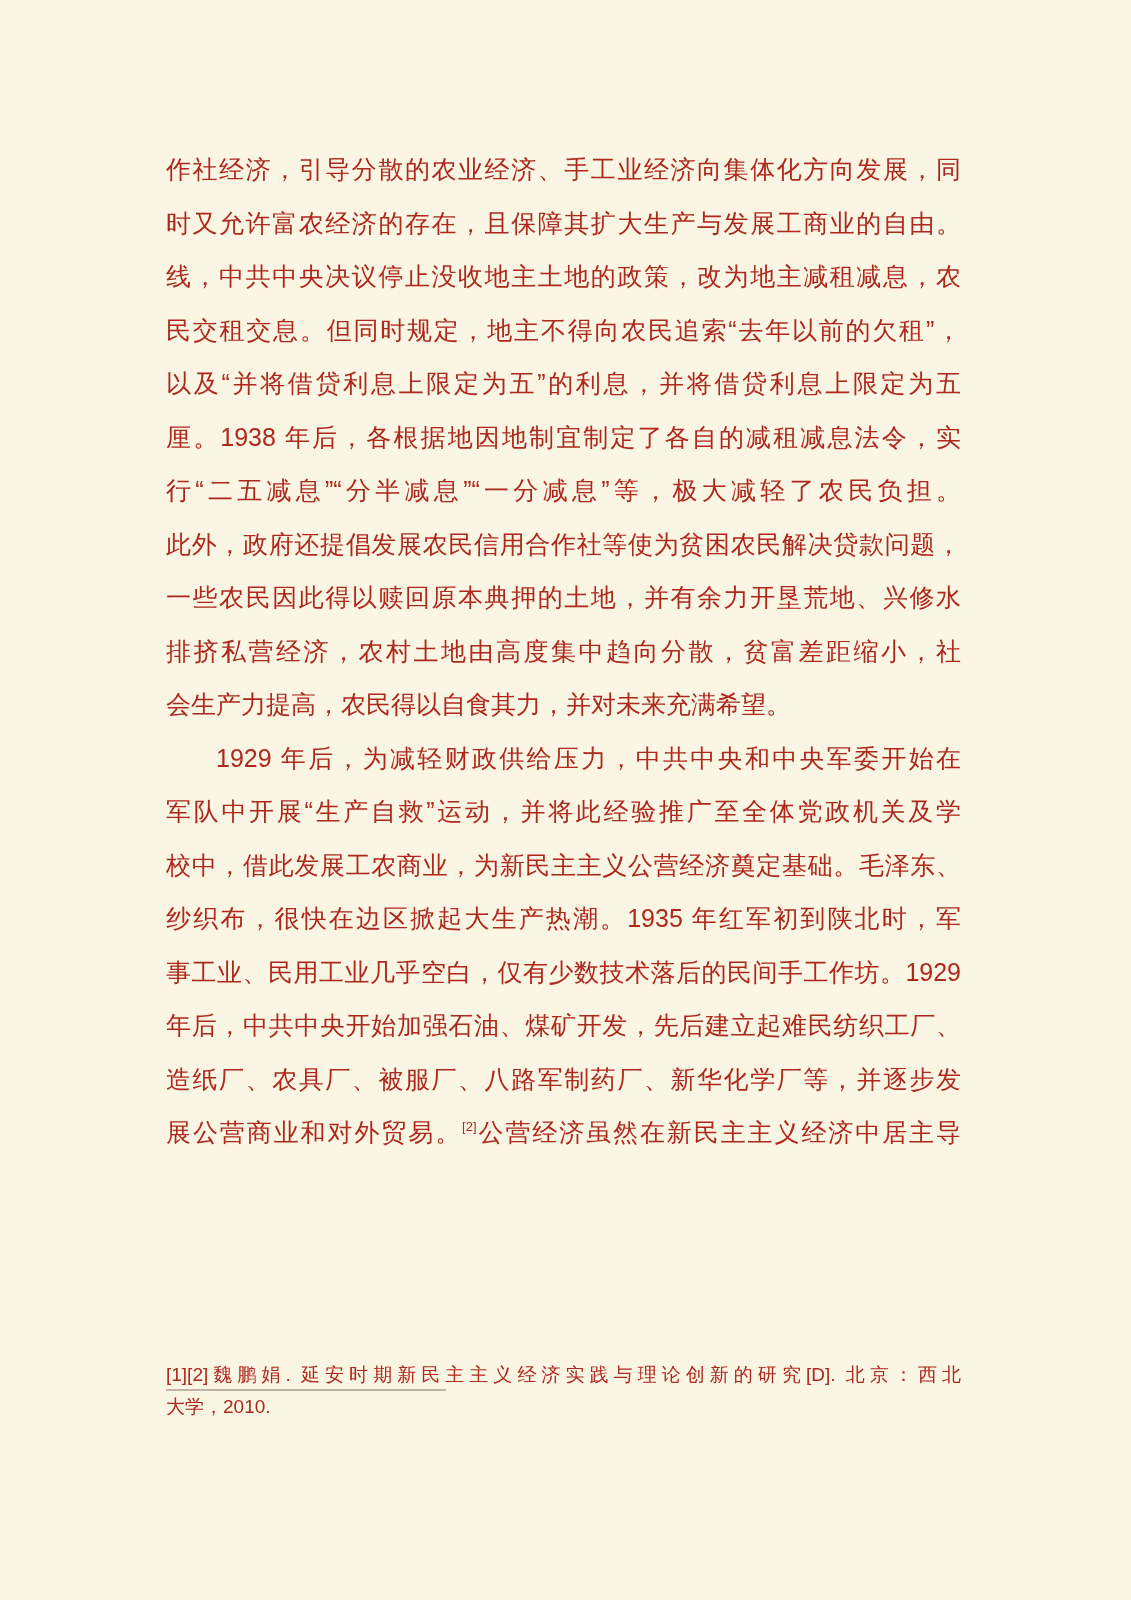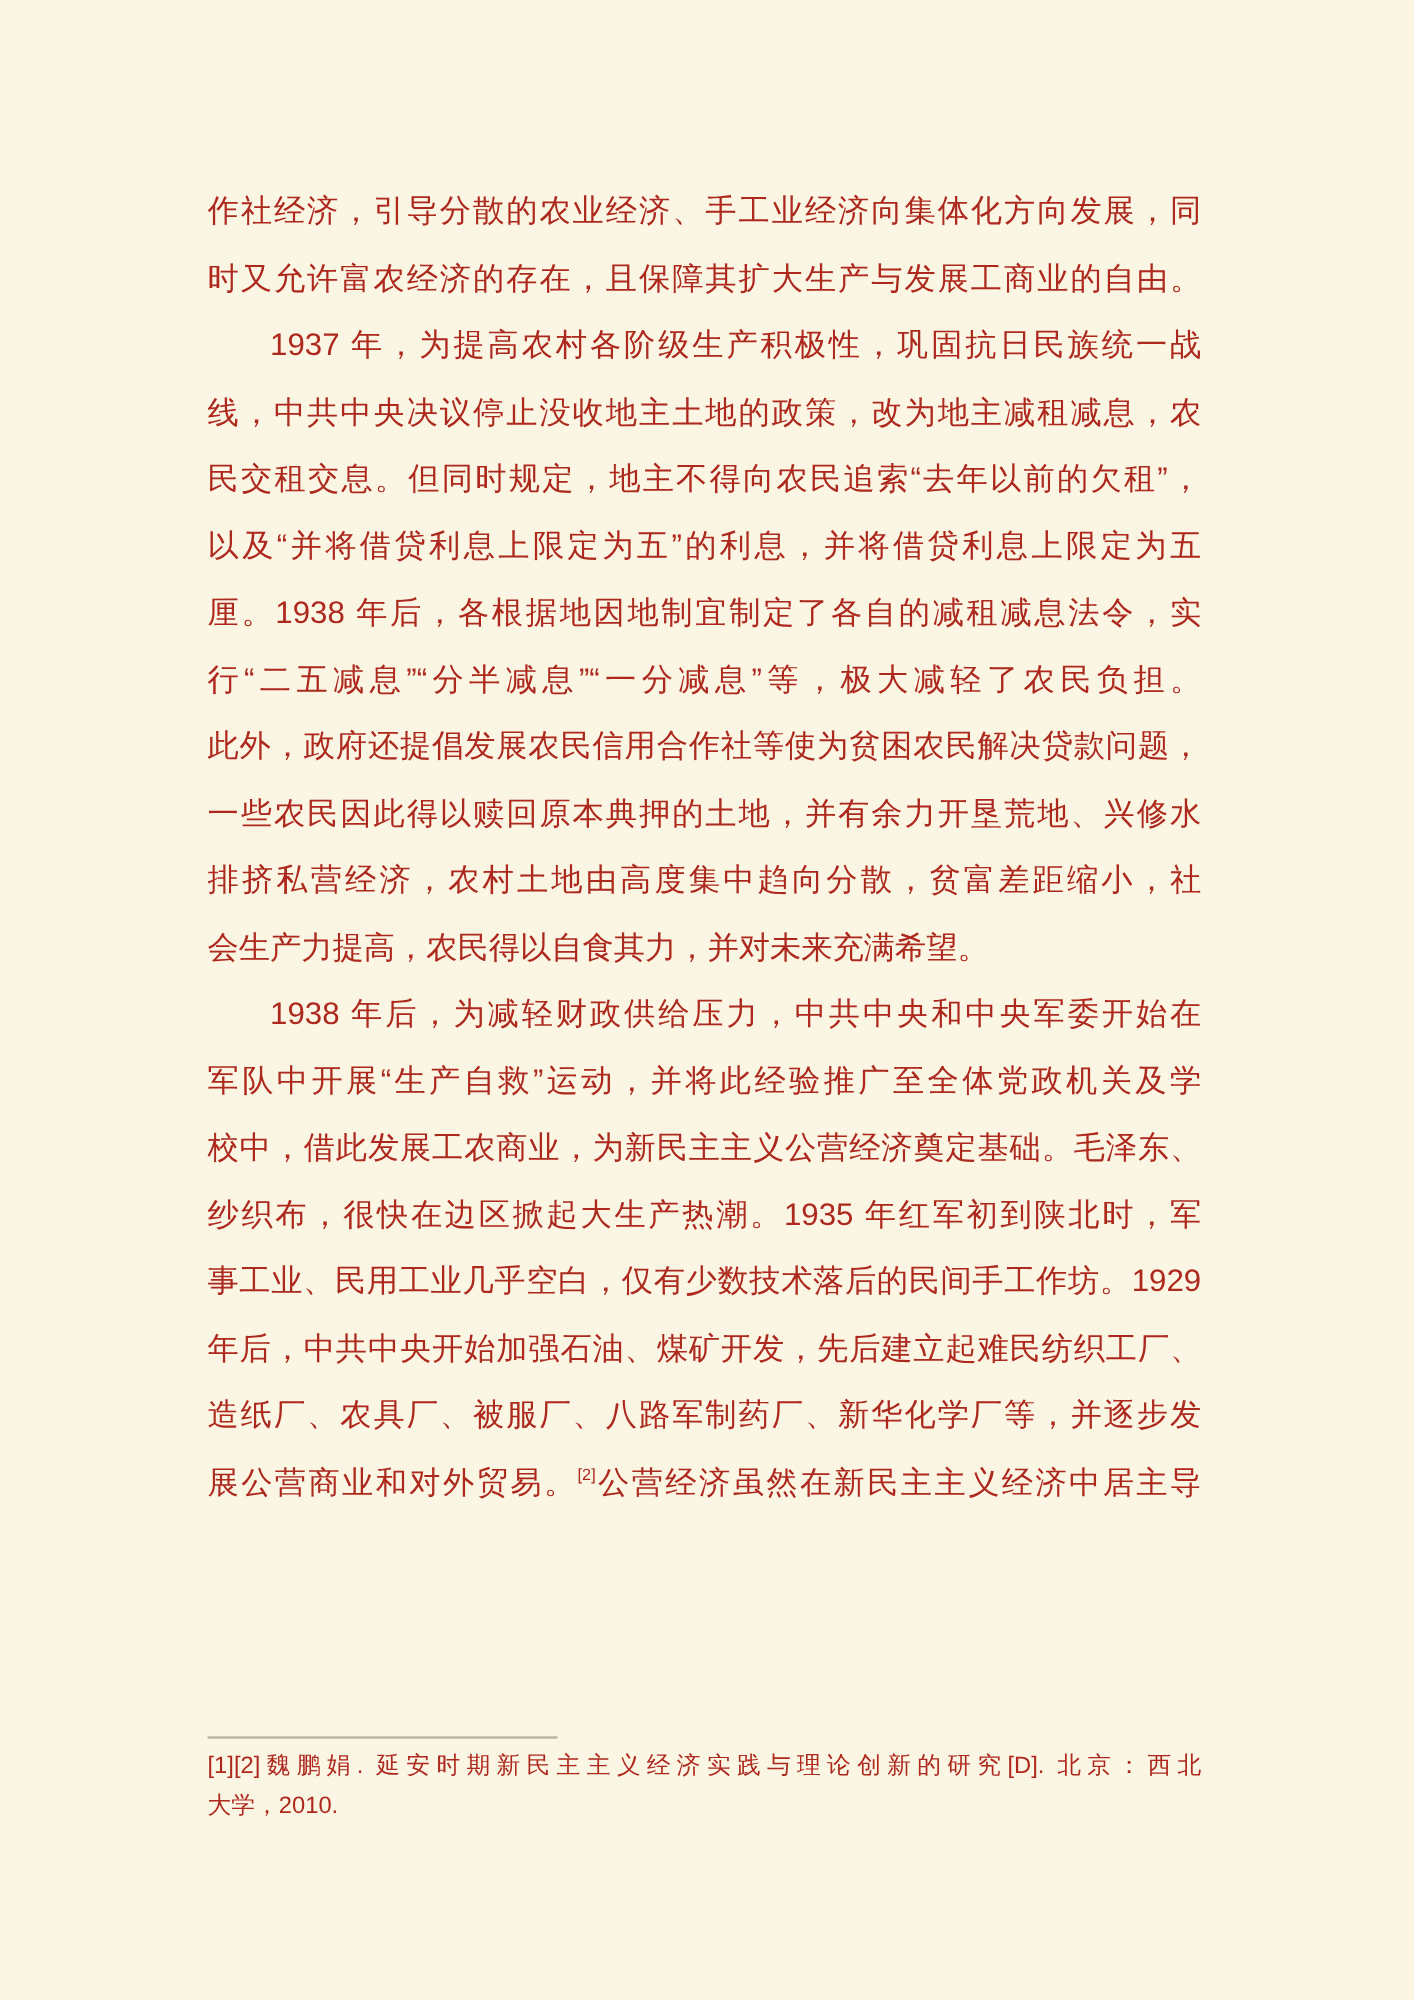--- a/index.html
+++ b/index.html
@@ -44,21 +44,21 @@
     position: absolute;
     left: 166px;
     top: 1389px;
     width: 280px;
     height: 0;
     border-top: 2px solid #bdb4a5;
   }
   .footnote {
     position: absolute;
     left: 166px;
-    top: 1397px;
+    top: 1359px;
     width: 795px;
     color: #ad281d;
   }
   .fline {
     font-size: 19px;
     line-height: 31.5px;
     height: 31.5px;
     overflow: hidden;
     text-align: justify;
     text-align-last: left;
@@ -66,31 +66,30 @@
   }
   .fline.fill { text-align-last: justify; }
 </style>
 </head>
 <body>
 
 <div class="page">
   <div class="body-text">
       <div class="bline fill"><span>作社经济，引导分散的农业经济、手工业经济向集体化方向发展，同</span></div>
       <div class="bline fill"><span>时又允许富农经济的存在，且保障其扩大生产与发展工商业的自由。</span></div>
-      <div class="bline fill indent"><span>1937 年，为提高农村各阶级生产积极性，巩固抗日民族统一战</span></div>
       <div class="bline fill"><span>线，中共中央决议停止没收地主土地的政策，改为地主减租减息，农</span></div>
       <div class="bline fill"><span>民交租交息。但同时规定，地主不得向农民追索“去年以前的欠租”，</span></div>
       <div class="bline fill"><span>以及“并将借贷利息上限定为五”的利息，并将借贷利息上限定为五</span></div>
       <div class="bline fill"><span>厘。1938 年后，各根据地因地制宜制定了各自的减租减息法令，实</span></div>
       <div class="bline fill"><span>行“二五减息”“分半减息”“一分减息”等，极大减轻了农民负担。</span></div>
       <div class="bline fill"><span>此外，政府还提倡发展农民信用合作社等使为贫困农民解决贷款问题，</span></div>
       <div class="bline fill"><span>一些农民因此得以赎回原本典押的土地，并有余力开垦荒地、兴修水</span></div>
       <div class="bline fill"><span>排挤私营经济，农村土地由高度集中趋向分散，贫富差距缩小，社</span></div>
       <div class="bline"><span>会生产力提高，农民得以自食其力，并对未来充满希望。</span></div>
-      <div class="bline fill indent"><span>1938 年后，为减轻财政供给压力，中共中央和中央军委开始在</span></div>
+      <div class="bline fill indent"><span>1929 年后，为减轻财政供给压力，中共中央和中央军委开始在</span></div>
       <div class="bline fill"><span>军队中开展“生产自救”运动，并将此经验推广至全体党政机关及学</span></div>
       <div class="bline fill"><span>校中，借此发展工农商业，为新民主主义公营经济奠定基础。毛泽东、</span></div>
       <div class="bline fill"><span>纱织布，很快在边区掀起大生产热潮。1935 年红军初到陕北时，军</span></div>
       <div class="bline fill"><span>事工业、民用工业几乎空白，仅有少数技术落后的民间手工作坊。1929</span></div>
       <div class="bline fill"><span>年后，中共中央开始加强石油、煤矿开发，先后建立起难民纺织工厂、</span></div>
       <div class="bline fill"><span>造纸厂、农具厂、被服厂、八路军制药厂、新华化学厂等，并逐步发</span></div>
       <div class="bline fill"><span>展公营商业和对外贸易。</span><sup>[2]</sup><span>公营经济虽然在新民主主义经济中居主导</span></div>
     </div>
   <div class="footnote-divider"></div>
   <div class="footnote">

